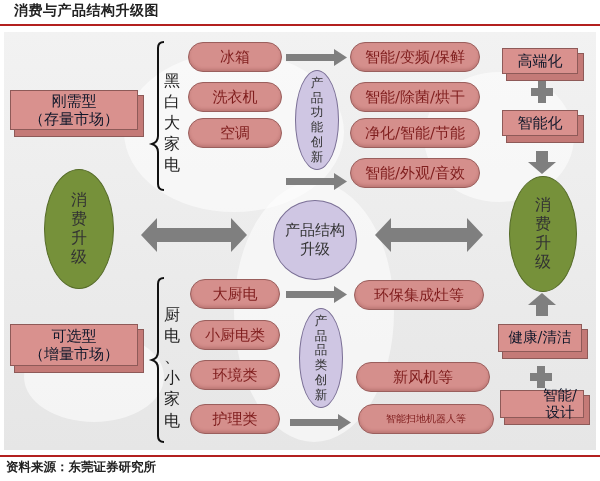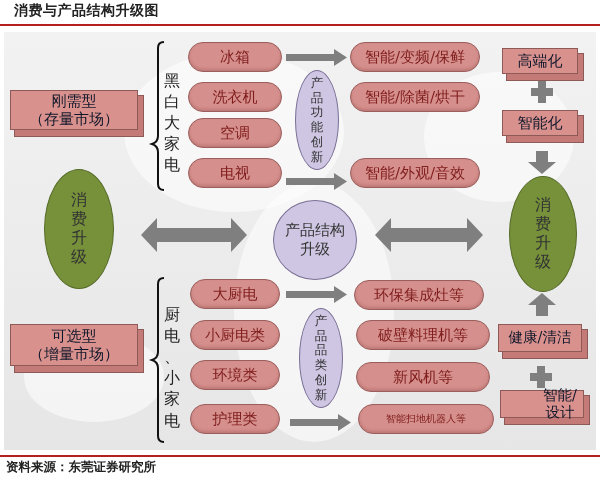--- a/index.html
+++ b/index.html
@@ -145,40 +145,40 @@
 
   <div class="pill" style="left:184px;top:10px;width:94px;">
       <span>冰箱</span>
     </div>
   <div class="pill" style="left:184px;top:50px;width:94px;">
       <span>洗衣机</span>
     </div>
   <div class="pill" style="left:184px;top:86px;width:94px;">
       <span>空调</span>
     </div>
-  <div class="pill" style="left:184px;top:126px;width:94px;">
-      <span>电视</span>
-    </div>
 
   <div class="ellipse lav" style="left:291px;top:38px;width:44px;height:100px;font-size:12.5px;">
     <div class="vtext">
       <span>产</span>
       <span>品</span>
       <span>功</span>
       <span>能</span>
       <span>创</span>
       <span>新</span>
     </div>
   </div>
 
   <div class="pill" style="left:346px;top:10px;width:130px;">
       <span>智能/变频/保鲜</span>
     </div>
   <div class="pill" style="left:346px;top:50px;width:130px;">
       <span>智能/除菌/烘干</span>
+    </div>
+  <div class="pill" style="left:346px;top:86px;width:130px;">
+      <span>净化/智能/节能</span>
     </div>
   <div class="pill" style="left:346px;top:126px;width:130px;">
       <span>智能/外观/音效</span>
     </div>
 
   <div class="ellipse lav" style="left:269px;top:168px;width:84px;height:80px;font-size:15px;">
     <div>
         <div>产品结构</div>
         <div>升级</div>
       </div>
@@ -213,23 +213,20 @@
       <span>品</span>
       <span>类</span>
       <span>创</span>
       <span>新</span>
     </div>
   </div>
 
   <div class="pill" style="left:350px;top:248px;width:130px;">
       <span>环保集成灶等</span>
     </div>
-  <div class="pill" style="left:352px;top:288px;width:134px;">
-      <span>破壁料理机等</span>
-    </div>
   <div class="pill" style="left:352px;top:330px;width:134px;">
       <span>新风机等</span>
     </div>
   <div class="pill" style="left:354px;top:372px;width:136px;font-size:10px;">
       <span>智能扫地机器人等</span>
     </div>
 
   <div class="box3d" style="left:498px;top:16px;width:76px;height:26px;font-size:15px;">
       <span>高端化</span>
     </div>

